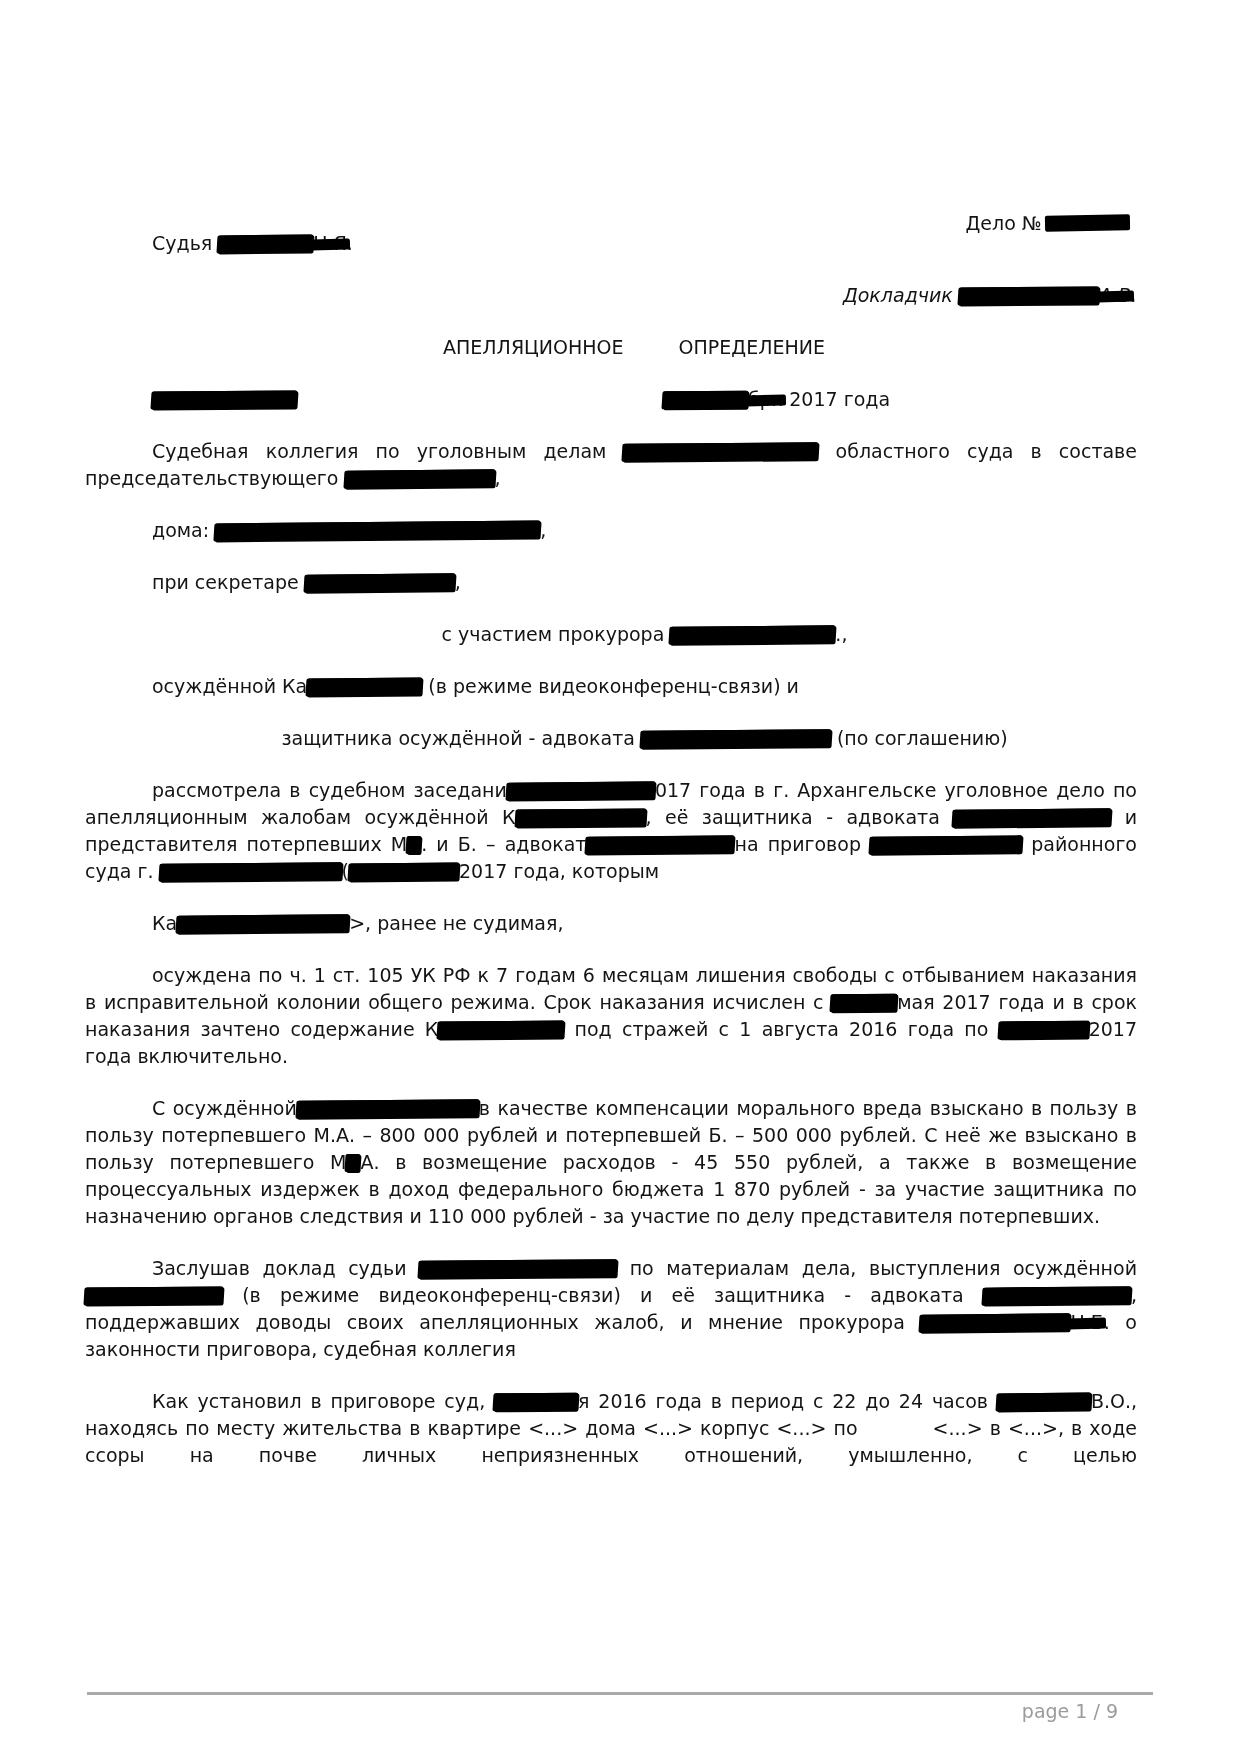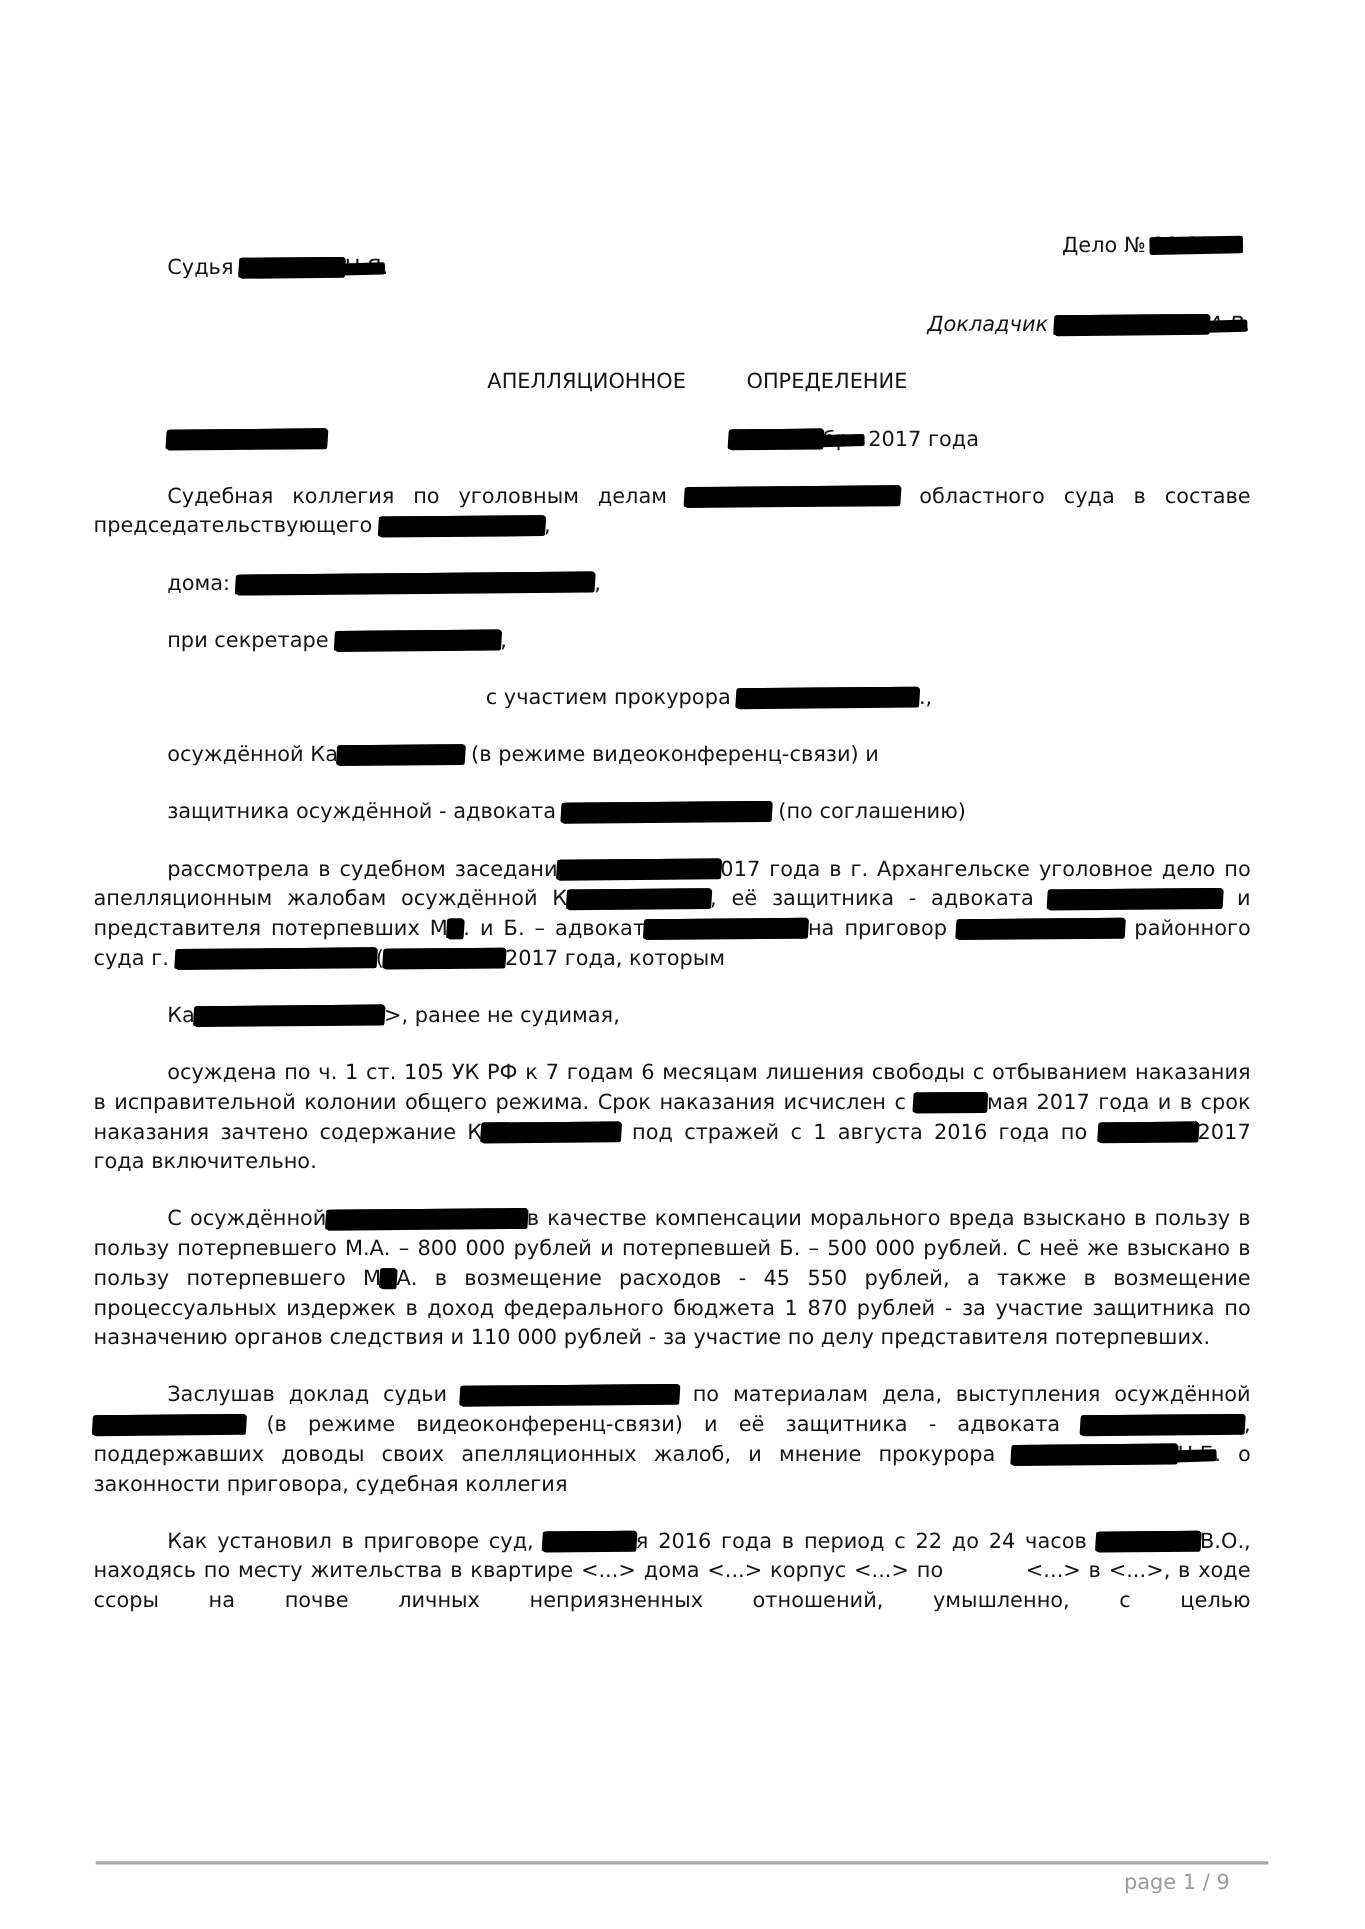--- a/index.html
+++ b/index.html
@@ -44,21 +44,21 @@
       <span class="right"><span>Дело № </span><span class="sr heavy">22-2502</span></span>
     </div>
     <div class="para indent-first" style="text-align: right; font-style: italic;"><span>Докладчик </span><span class="redact" style="width: 140px;"></span><span class="sr">А.В</span><span>.</span></div>
     <div class="para center" style="padding-left: 46px;"><span>АПЕЛЛЯЦИОННОЕ</span><span class="title-gap"></span><span>ОПРЕДЕЛЕНИЕ</span></div>
     <div class="para dateline"><span class="left"><span class="redact" style="width: 145px;"></span></span><span class="date"><span class="redact" style="width: 85px;"></span><span class="sr">бря</span><span> 2017 года</span></span></div>
     <div class="para indent-first"><span>Судебная коллегия по уголовным делам </span><span class="redact" style="width: 195px;"></span><span> областного суда в составе председательствующего </span><span class="redact" style="width: 150px;"></span><span>,</span></div>
     <div class="para indent-first" style="text-align: left;"><span>дома: </span><span class="redact" style="width: 325px;"></span><span>,</span></div>
     <div class="para indent-first" style="text-align: left;"><span>при секретаре </span><span class="redact" style="width: 150px;"></span><span>,</span></div>
     <div class="para indent-first" style="text-align: center;"><span>с участием прокурора </span><span class="redact" style="width: 165px;"></span><span>.,</span></div>
     <div class="para indent-first" style="text-align: left;"><span>осуждённой Ка</span><span class="redact" style="width: 115px;"></span><span> (в режиме видеоконференц-связи) и</span></div>
-    <div class="para indent-first" style="text-align: left;"><span>защитника осуждённой - адвоката </span><span class="redact" style="width: 190px;"></span><span> (по соглашению)</span></div>
+    <div class="para indent-first" style="text-align: center;"><span>защитника осуждённой - адвоката </span><span class="redact" style="width: 190px;"></span><span> (по соглашению)</span></div>
     <div class="para indent-first"><span>рассмотрела в судебном заседани</span><span class="redact" style="width: 148px;"></span><span>017 года в г. Архангельске уголовное дело по апелляционным жалобам осуждённой К</span><span class="redact" style="width: 130px;"></span><span>, её защитника - адвоката </span><span class="redact" style="width: 158px;"></span><span> и представителя потерпевших М</span><span class="redact" style="width: 14px;"></span><span>. и Б. – адвокат</span><span class="redact" style="width: 148px;"></span><span>на приговор </span><span class="redact" style="width: 152px;"></span><span> районного суда г. </span><span class="redact" style="width: 182px;"></span><span>(</span><span class="redact" style="width: 110px;"></span><span>2017 года, которым</span></div>
     <div class="para indent-first" style="text-align: left;"><span>Ка</span><span class="redact" style="width: 172px;"></span><span>&gt;, ранее не судимая,</span></div>
     <div class="para indent-first"><span>осуждена по ч. 1 ст. 105 УК РФ к 7 годам 6 месяцам лишения свободы с отбыванием наказания в исправительной колонии общего режима. Срок наказания исчислен с </span><span class="redact" style="width: 66px;"></span><span>мая 2017 года и в срок наказания зачтено содержание К</span><span class="redact" style="width: 126px;"></span><span> под стражей с 1 августа 2016 года по </span><span class="redact" style="width: 90px;"></span><span>2017 года включительно.</span></div>
     <div class="para indent-first"><span>С осуждённой</span><span class="redact" style="width: 182px;"></span><span>в качестве компенсации морального вреда взыскано в пользу в пользу потерпевшего М.А. – 800 000 рублей и потерпевшей Б. – 500 000 рублей. С неё же взыскано в пользу потерпевшего М</span><span class="redact" style="width: 14px;"></span><span>А. в возмещение расходов - 45 550 рублей, а также в возмещение процессуальных издержек в доход федерального бюджета 1 870 рублей - за участие защитника по назначению органов следствия и 110 000 рублей - за участие по делу представителя потерпевших.</span></div>
     <div class="para indent-first"><span>Заслушав доклад судьи </span><span class="redact" style="width: 198px;"></span><span> по материалам дела, выступления осуждённой </span><span class="redact" style="width: 138px;"></span><span> (в режиме видеоконференц-связи) и её защитника - адвоката </span><span class="redact" style="width: 148px;"></span><span>, поддержавших доводы своих апелляционных жалоб, и мнение прокурора </span><span class="redact" style="width: 150px;"></span><span class="sr">Н.Б</span><span>. о законности приговора, судебная коллегия</span></div>
     <div class="para indent-first cut"><span>Как установил в приговоре суд, </span><span class="redact" style="width: 84px;"></span><span>я 2016 года в период с 22 до 24 часов </span><span class="redact" style="width: 94px;"></span><span>В.О., находясь по месту жительства в квартире &lt;...&gt; дома &lt;...&gt; корпус &lt;...&gt; по </span><span class="gap" style="width: 68px;"></span><span>&lt;...&gt; в &lt;...&gt;, в ходе ссоры на почве личных неприязненных отношений, умышленно, с целью</span></div>
   </div>
 
 <div class="footer-line"></div>
 <div class="page-num">page 1 / 9</div>

